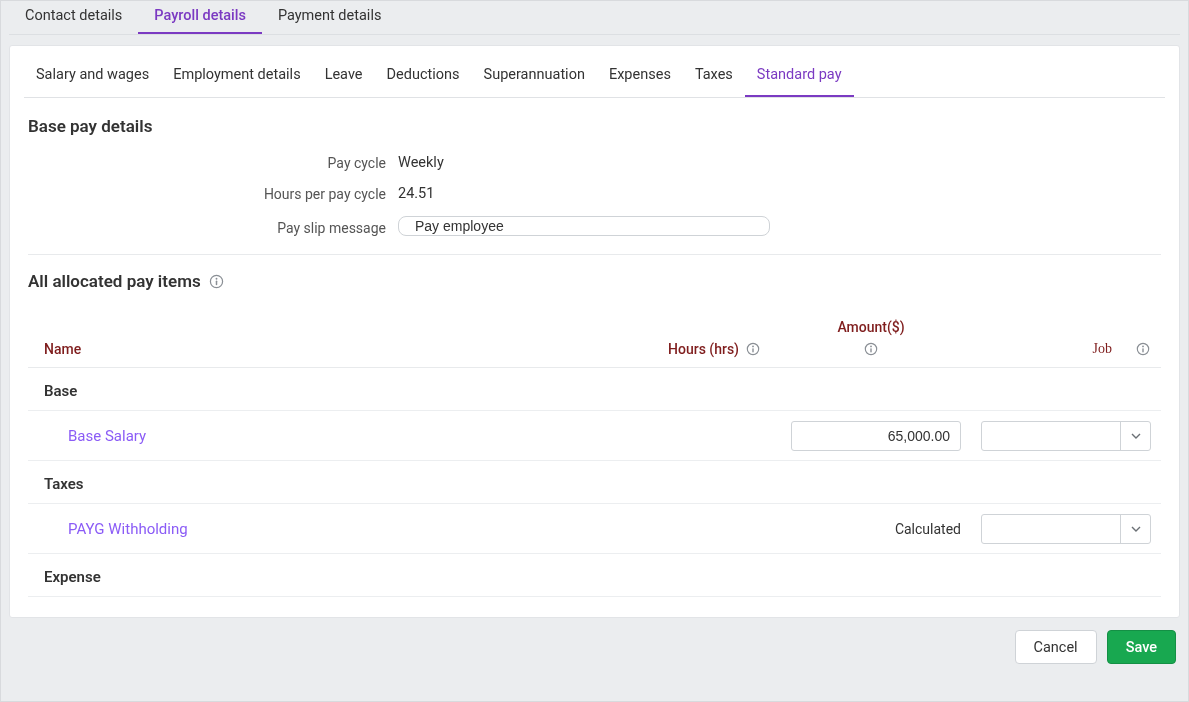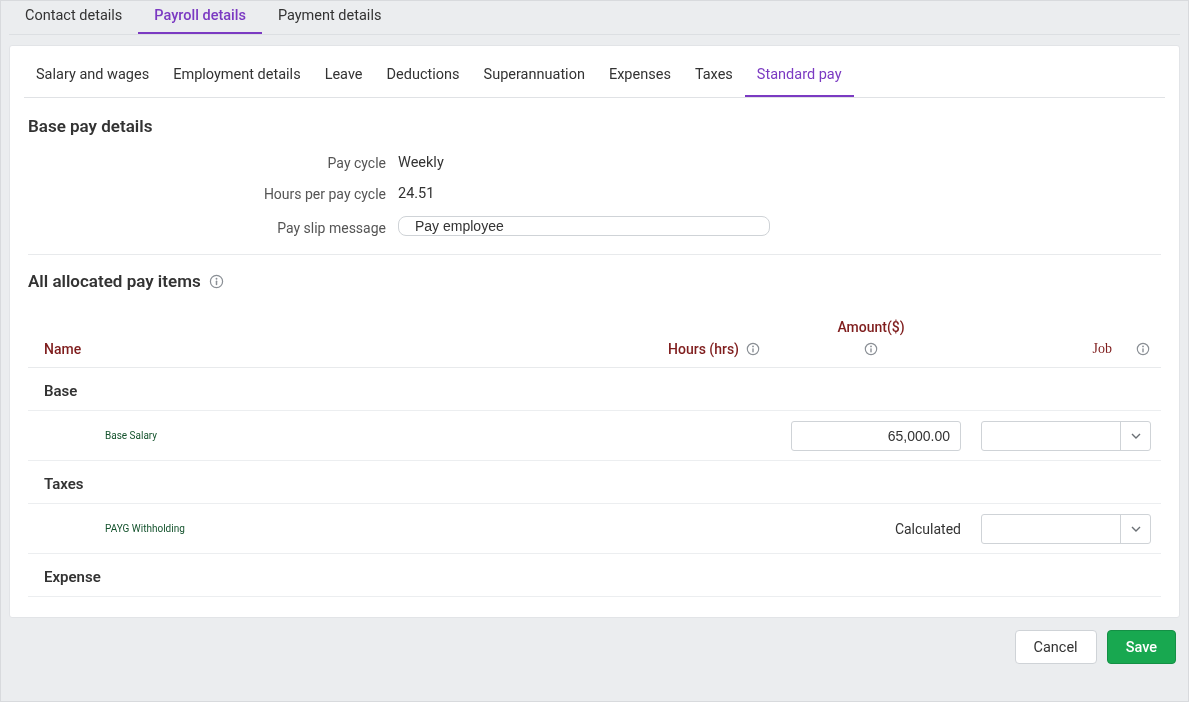--- a/index.html
+++ b/index.html
@@ -128,25 +128,24 @@
     border-bottom: 1px solid #eceef0;
   }
   .item-row {
     display: flex;
     align-items: center;
     padding: 8px 0 8px 40px;
     border-bottom: 1px solid #eceef0;
     min-height: 50px;
   }
   .item-link {
-    color: #14532d;
+    color: #8b5cf6;
     cursor: pointer;
     flex: 1 1 auto;
-    font-size: 10px;
-    margin-left: 37px;
+    font-size: 15px;
   }
   .item-hours { width: 210px; text-align: right; padding-right: 20px; }
   .item-amount{ width: 200px; text-align: right; padding-right: 20px; }
   .item-amount-text { color: #333; font-size: 14px;}
   .item-job   { width: 180px; text-align: right; padding-right: 10px; display:flex; justify-content:flex-end;}
   .num-input {
     width: 170px;
     height: 30px;
     border: 1px solid #cfd3d7;
     border-radius: 3px;

